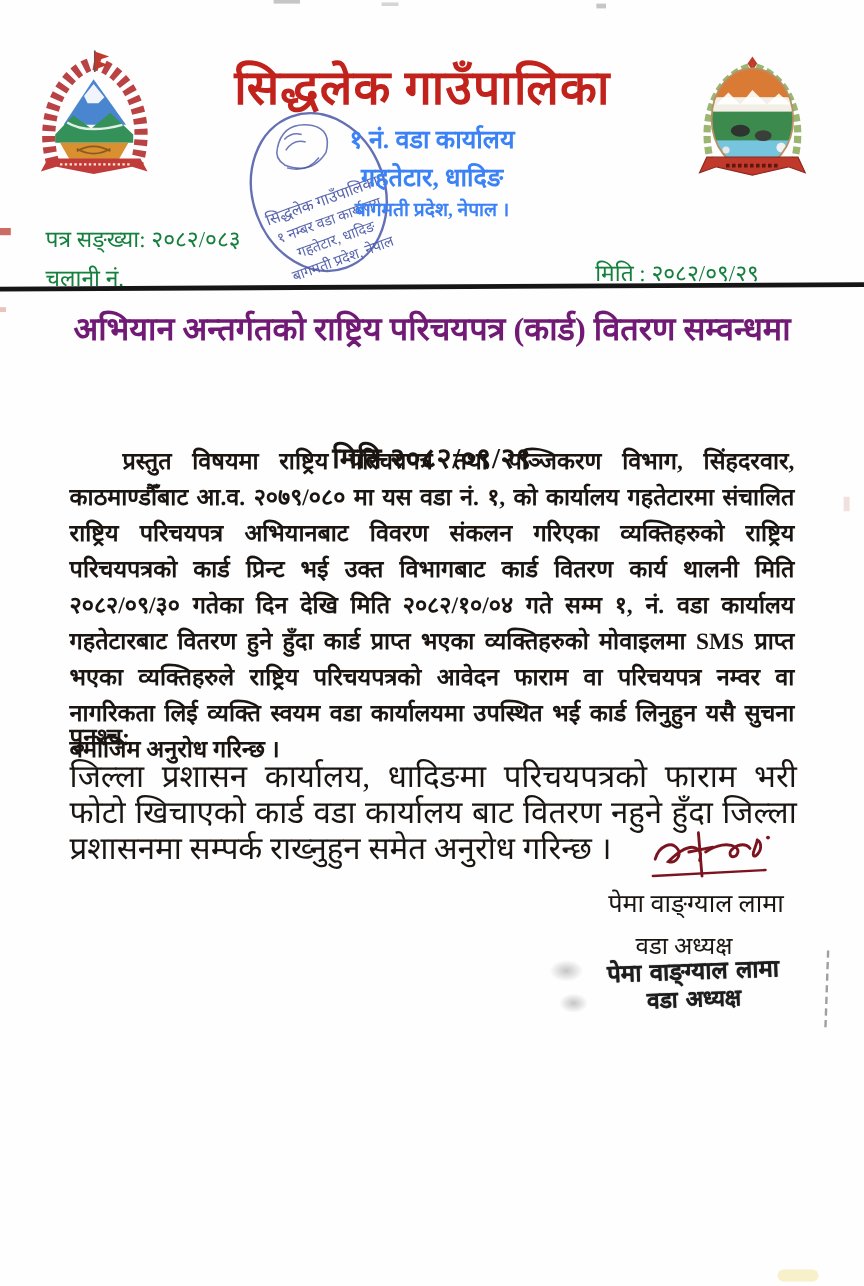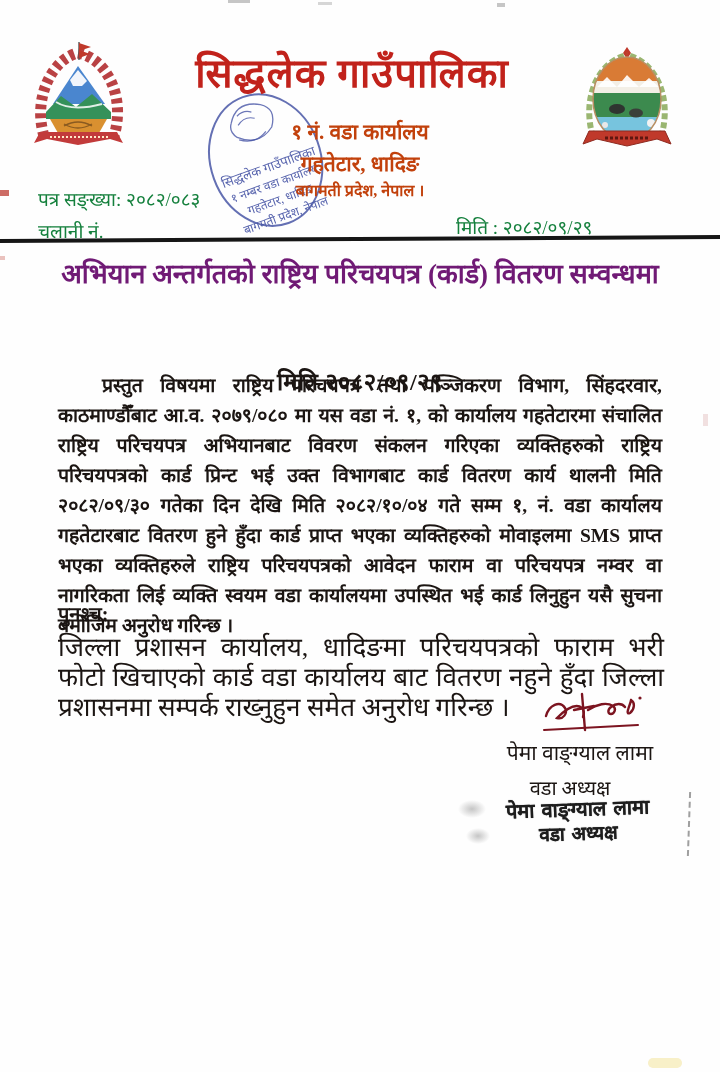--- a/index.html
+++ b/index.html
@@ -5,35 +5,35 @@
   html,body{margin:0;padding:0;background:#ffffff;}
   .page{
     position:relative;width:720px;height:1072px;background:#fefefe;
     overflow:hidden;font-family:"Liberation Serif","DejaVu Serif",serif;color:#1b1512;
   }
   .abs{position:absolute;}
   .center{left:0;right:0;text-align:center;}
 
   
   .title{top:44px;font-size:40px;font-weight:700;color:#c1221b;letter-spacing:1px;transform:translateX(-8px);}
-  .sub{font-weight:700;color:#c2410c;margin-top:16px;}
+  .sub{font-weight:700;color:#3b82f6;}
   .sub1{top:101px;font-size:21px;}
   .sub2{top:133px;font-size:21px;}
   .sub3{top:163px;font-size:16px;}
 
   .logo-left{left:26px;top:40px;width:106px;height:120px;}
   .logo-right{left:577px;top:44px;width:100px;height:120px;}
   .blue-stamp{left:188px;top:76px;width:156px;height:175px;overflow:visible;
     mix-blend-mode:multiply;opacity:.93;}
 
   
   .pen{color:#15803d;}
   .meta-letter{left:38px;top:186px;font-size:19px;}
   .meta-dispatch{left:38px;top:218px;font-size:19px;}
-  .meta-date{left:456px;top:214px;font-size:19px;}
+  .meta-date{left:496px;top:214px;font-size:19px;}
 
   .rule{left:-4px;top:237px;width:730px;height:4px;background:#161616;transform:rotate(-0.3deg);}
 
   .subject{top:254px;font-size:27px;font-weight:700;color:#701a75;}
   .notice-no{top:311px;font-size:20px;font-weight:700;}
   .notice-date{top:364px;font-size:24px;font-weight:700;letter-spacing:.5px;}
 
   .body-par{left:58px;top:371px;width:604px;margin:0;font-size:19.5px;line-height:30px;
     text-align:justify;text-indent:44px;font-weight:bold;}
   .ps-label{left:58px;top:600px;font-size:20px;font-weight:600;}

